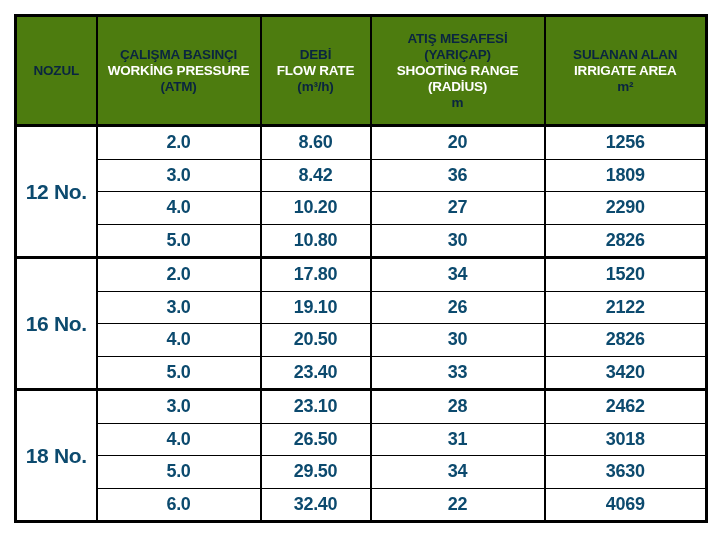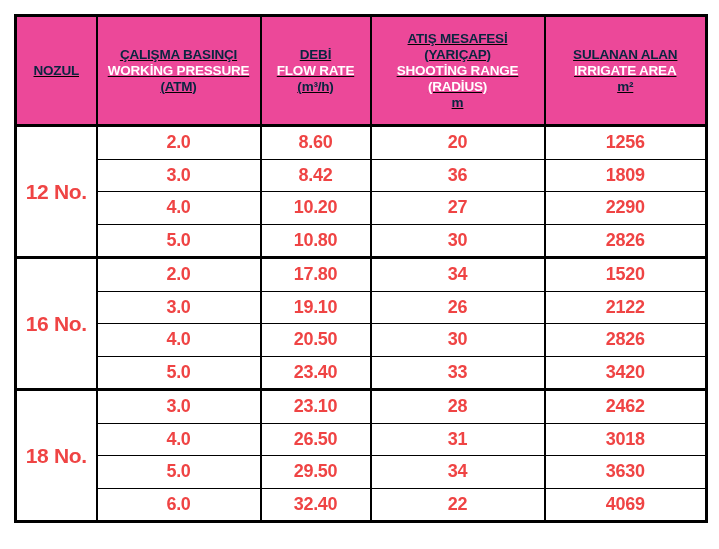--- a/index.html
+++ b/index.html
@@ -17,50 +17,49 @@
     table-layout:fixed;
     border:3px solid #000;
   }
   col.c-nozzle{width:81px;}
   col.c-pressure{width:164px;}
   col.c-flow{width:110px;}
   col.c-range{width:174px;}
   col.c-area{width:162px;}
 
   th{
-    background:#ec4899;
+    background:#4d7c0f;
     border:2px solid #000;
     border-bottom:3px solid #000;
     height:103px;
     padding:2px 2px;
     text-align:center;
     vertical-align:middle;
     font-weight:bold;
-    text-decoration:underline;
   }
   .hd,.hl{
     font-size:13.5px;
     line-height:16px;
     font-weight:bold;
     letter-spacing:-0.2px;
     white-space:nowrap;
   }
   .hd{color:#0a2540;}
   .hl{color:#ffffff;}
 
   td{
     border-left:2px solid #000;
     border-right:2px solid #000;
     border-top:1.5px solid #000;
     height:31.5px;
     text-align:center;
     vertical-align:middle;
     font-size:18px;
     font-weight:bold;
-    color:#ef4444;
+    color:#0c4a6e;
     letter-spacing:-0.3px;
     padding:0;
   }
   tbody tr:first-child td{border-top:3px solid #000;}
   td.nozzle{font-size:21px;}
 
   .footnote{
     position:absolute;
     left:16px;top:506px;
     width:690px;

